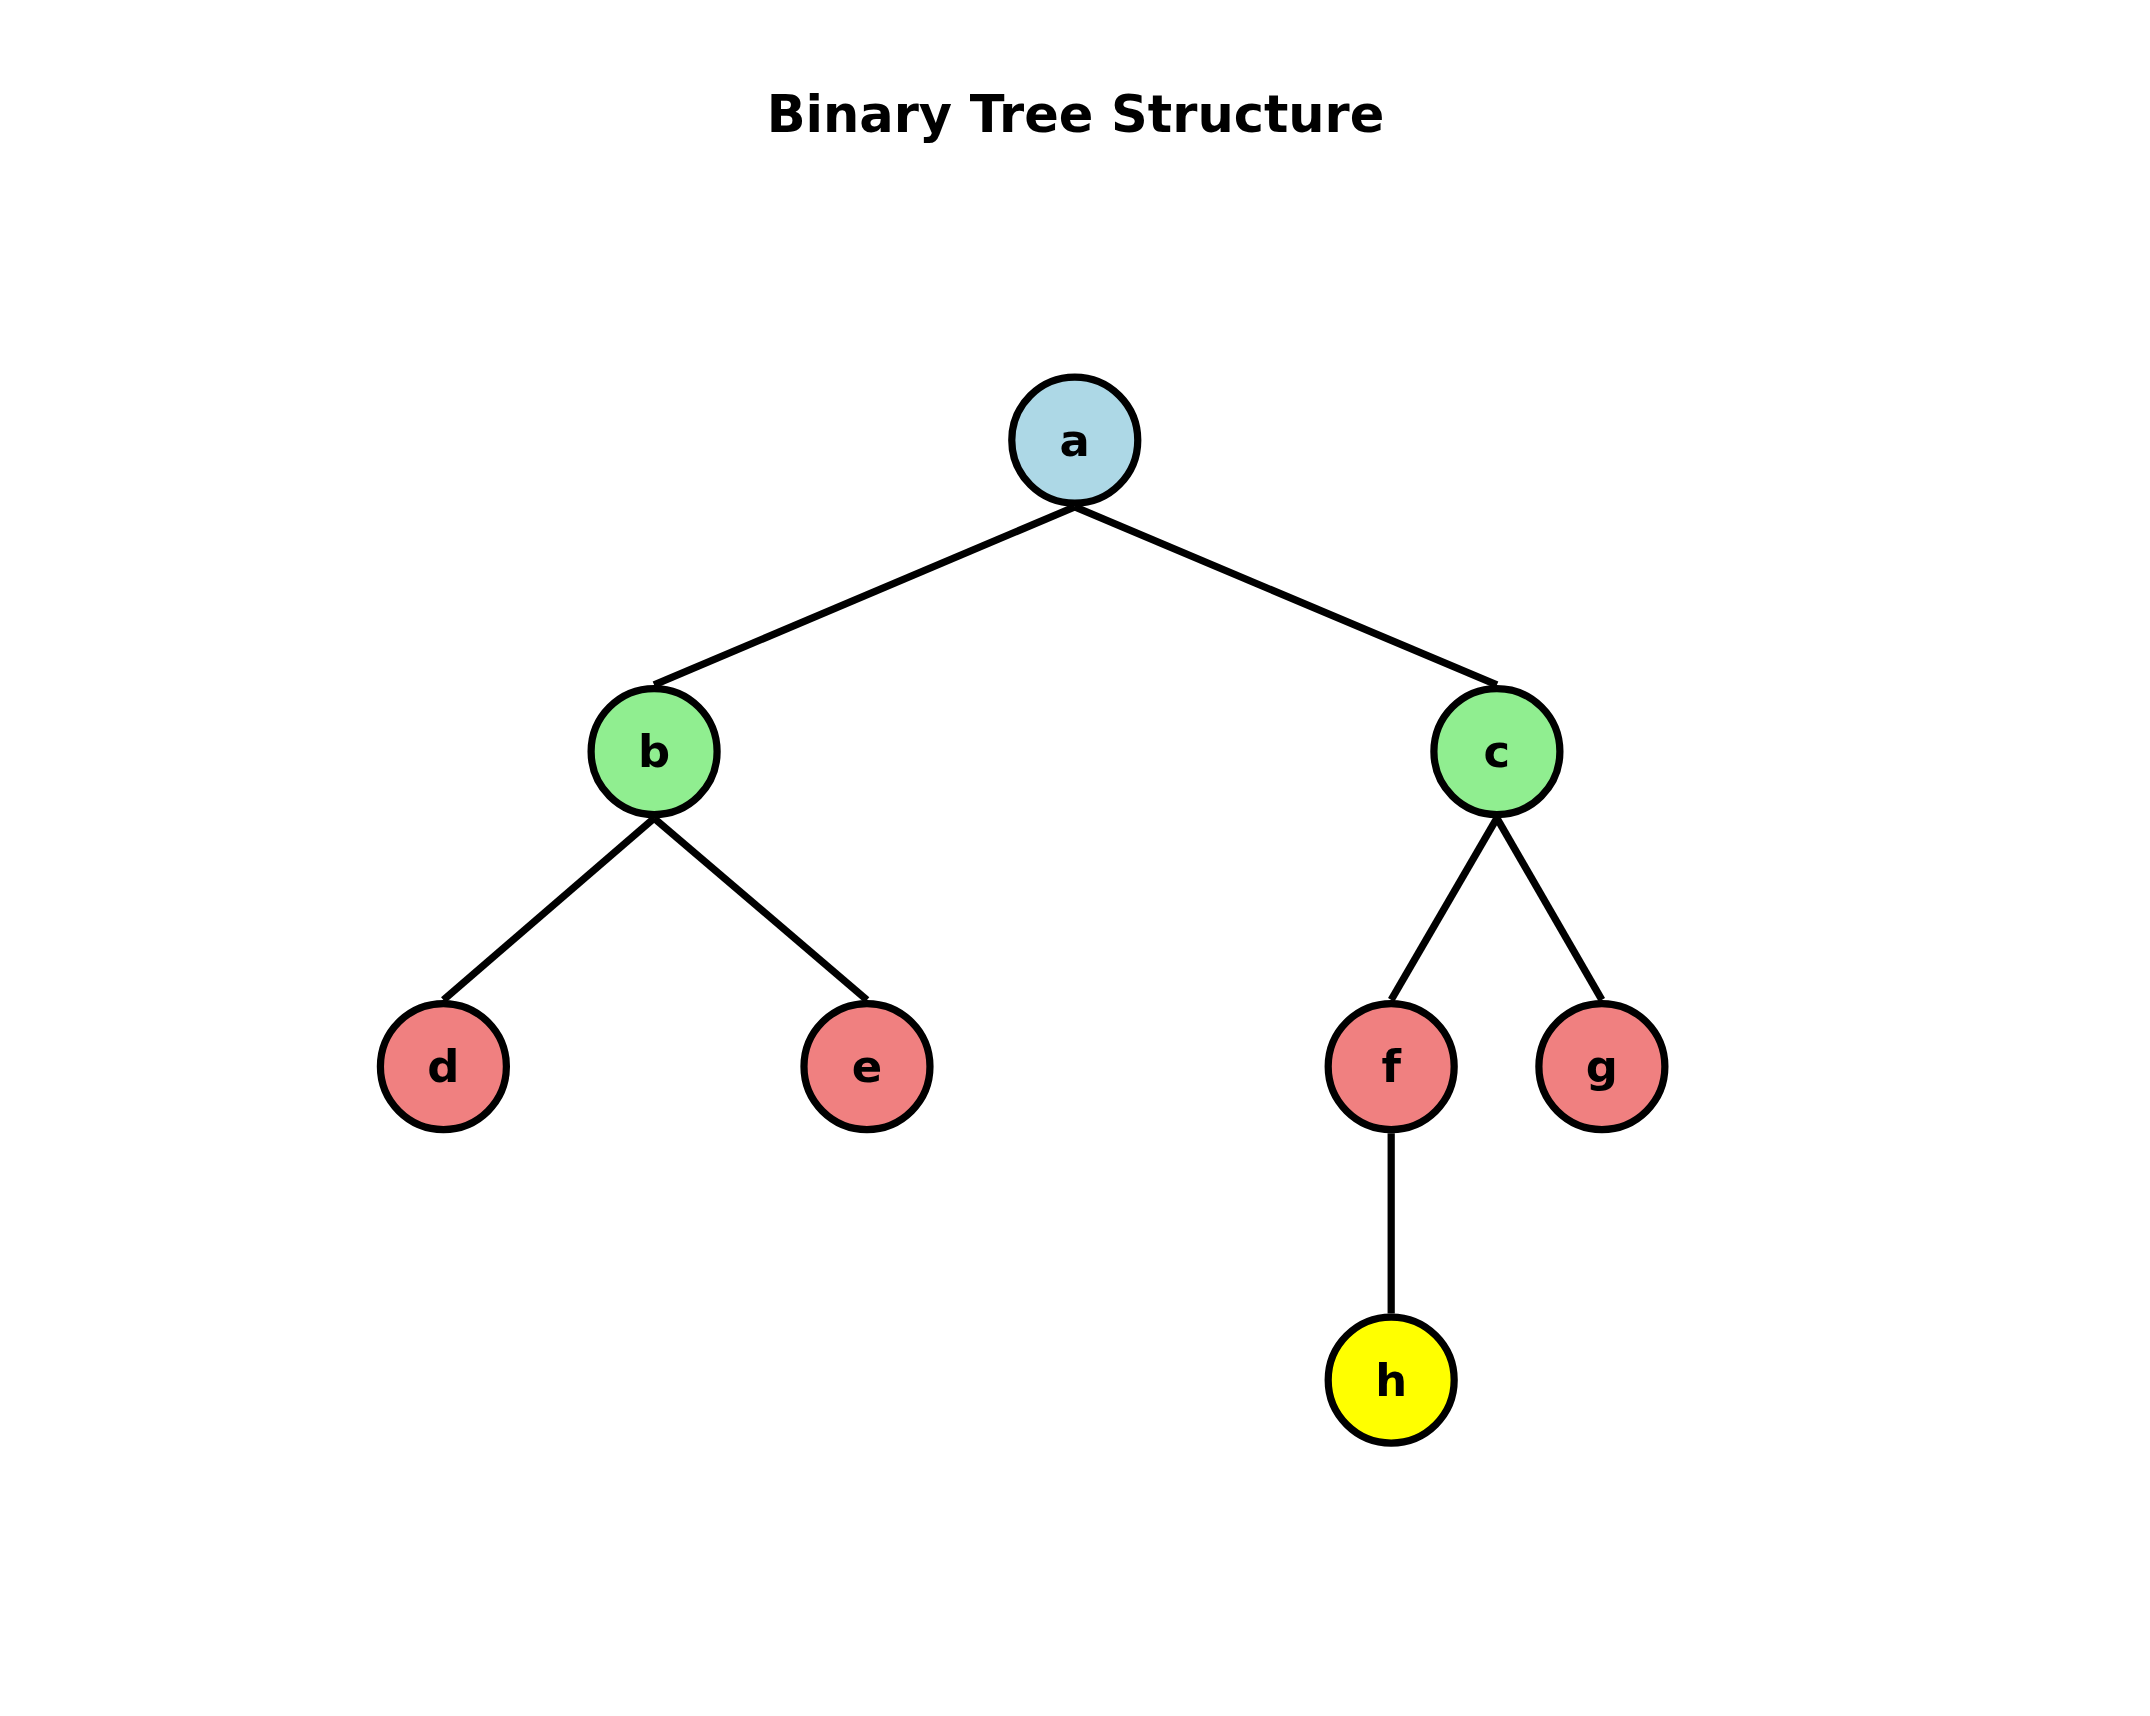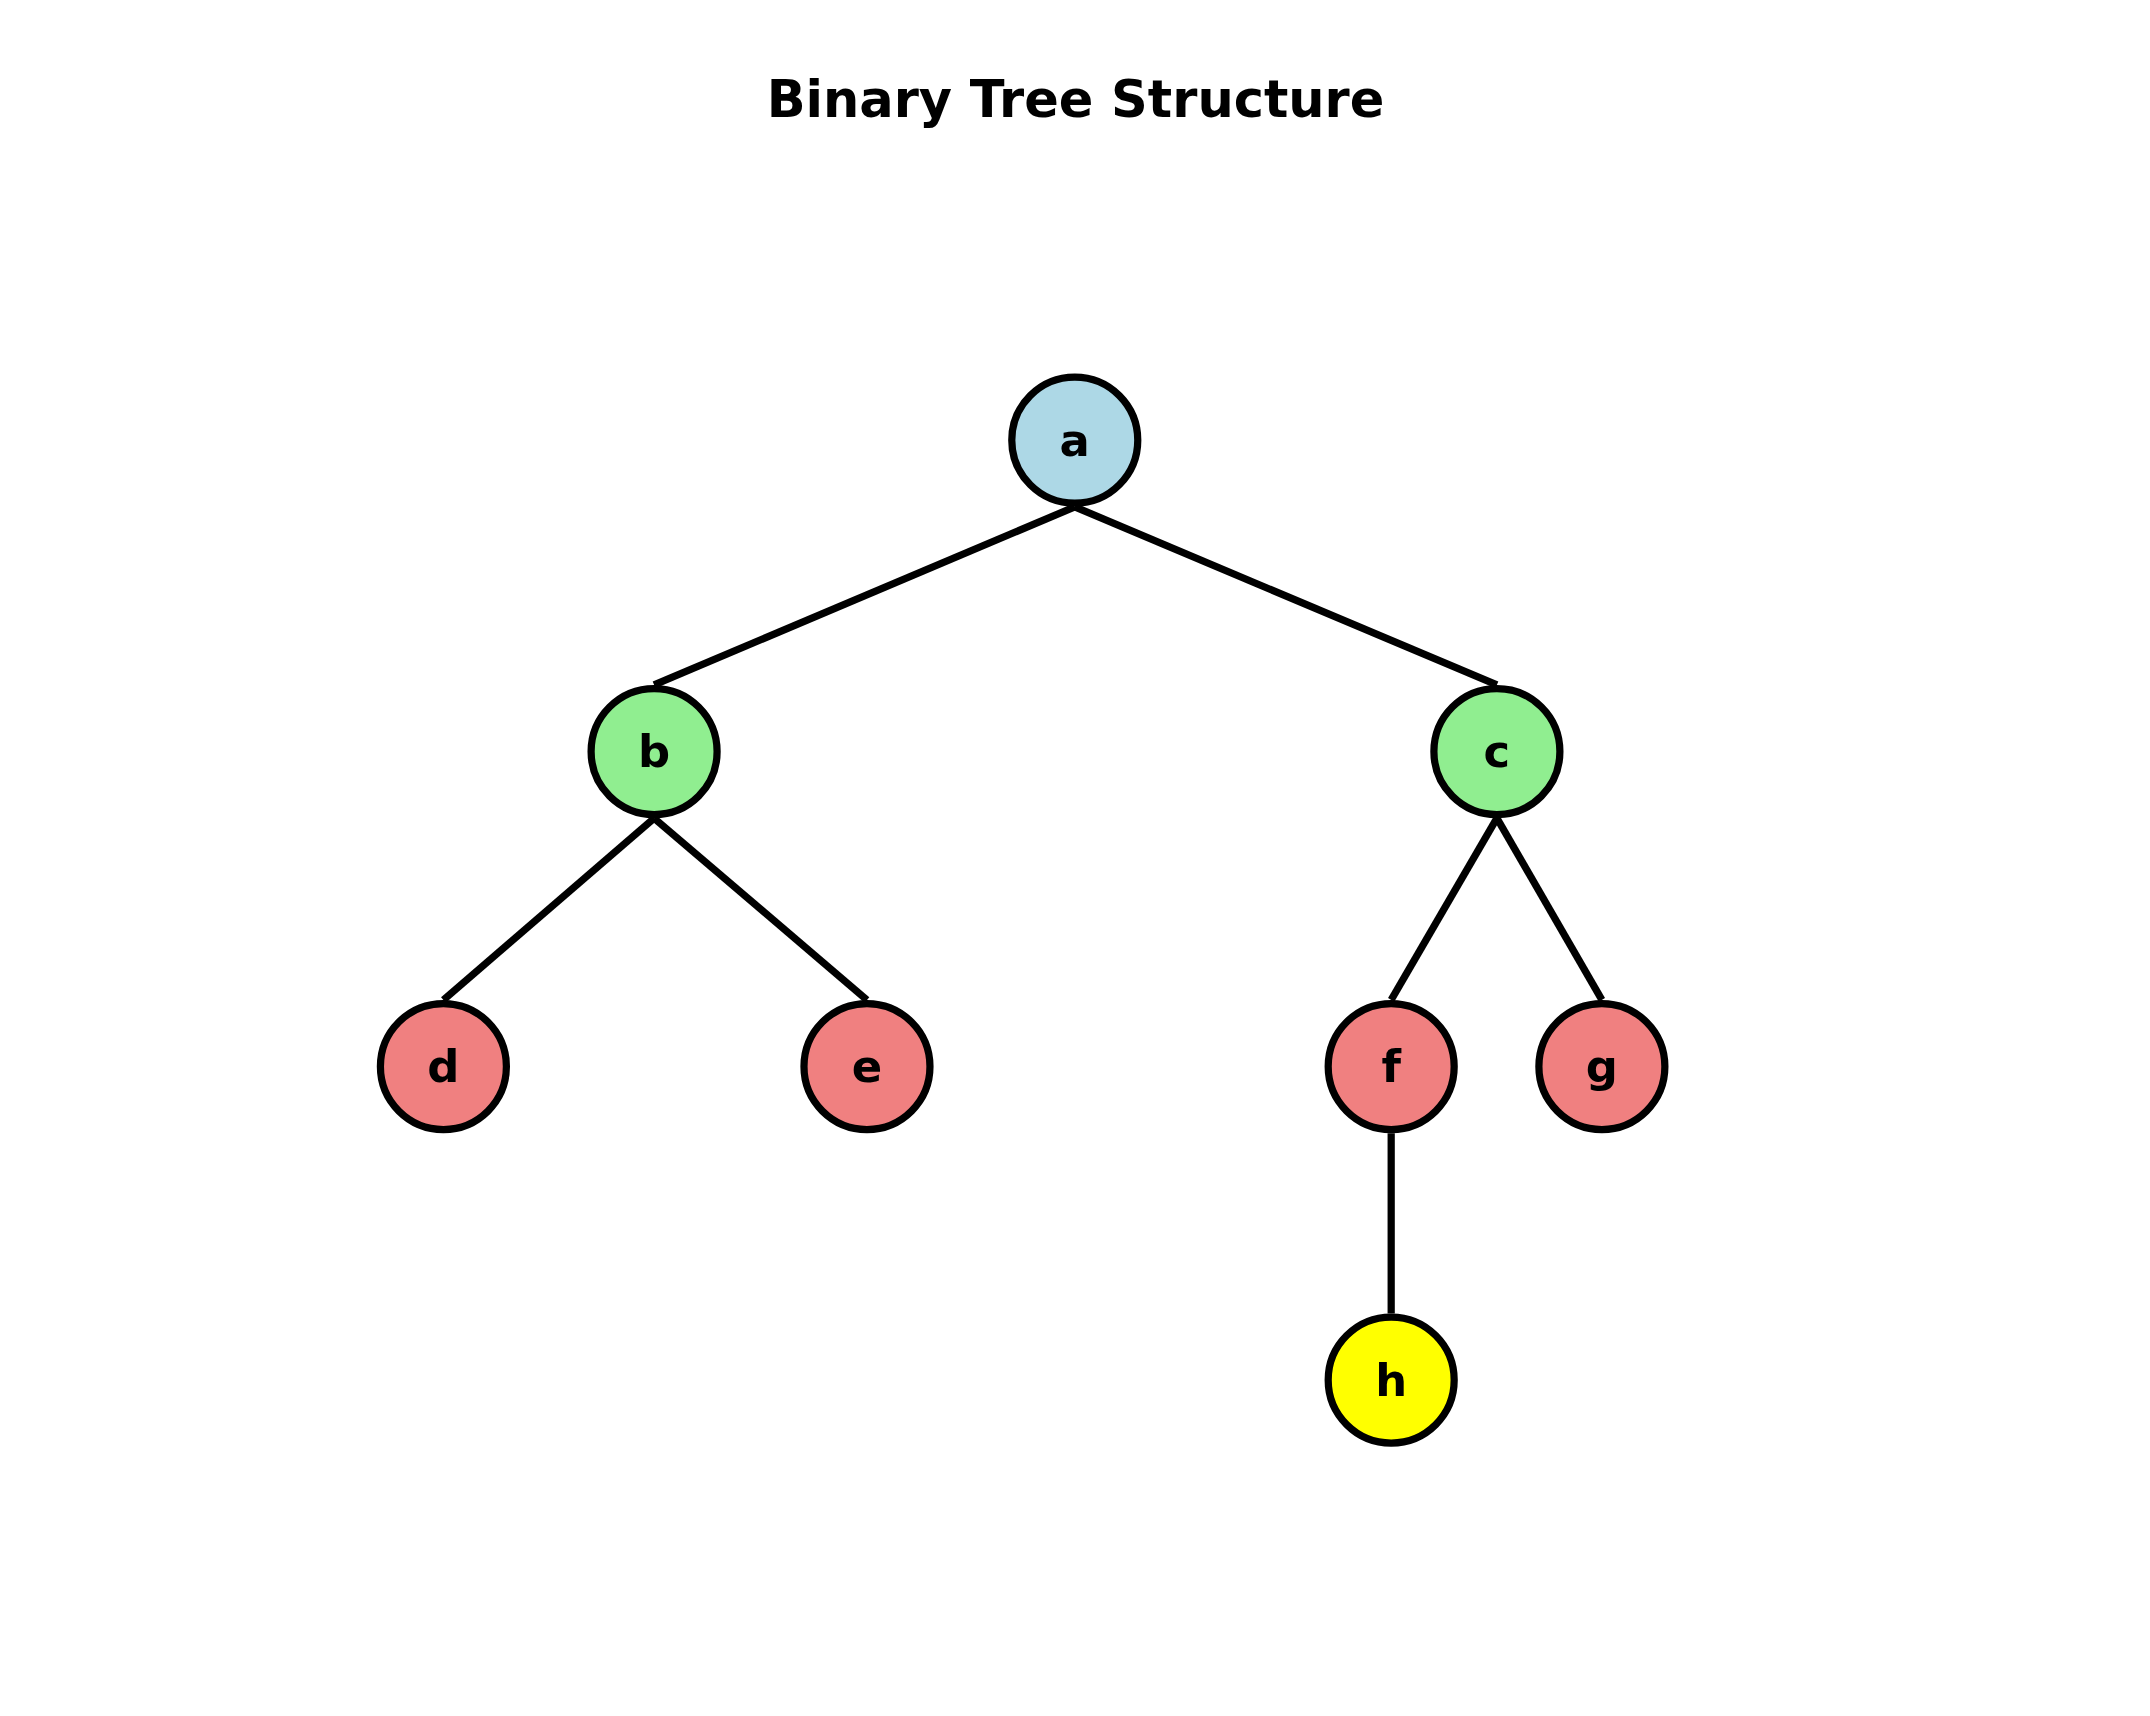--- a/index.html
+++ b/index.html
@@ -12,21 +12,21 @@
   }
   .figure {
     position: relative;
     width: 2151px;
     height: 1716px;
     background: #ffffff;
   }
   .diagram-title {
     position: absolute;
     left: 0;
-    top: 74px;
+    top: 89px;
     width: 100%;
     text-align: center;
     font-size: 51px;
     line-height: 1;
     font-weight: bold;
     color: #000000;
     letter-spacing: 0px;
   }
   svg.tree-svg {
     position: absolute;

